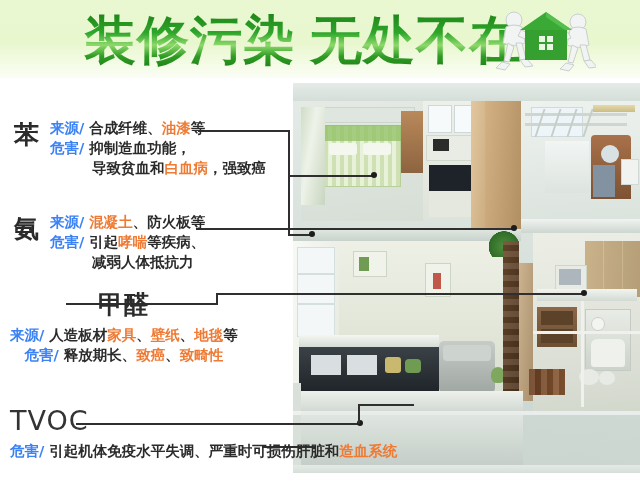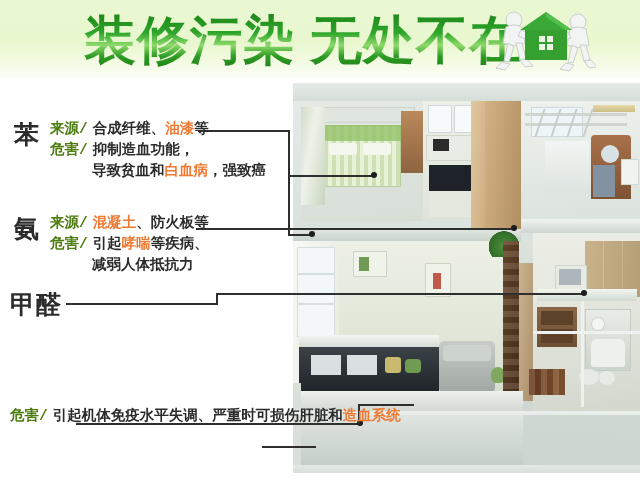--- a/index.html
+++ b/index.html
@@ -45,21 +45,21 @@
   
   .chem{ position:absolute; }
   .chem-name{
     color:#2b2b2b; font-weight:bold; white-space:nowrap;
     font-family:"DejaVu Sans","Liberation Sans",sans-serif;
   }
   .cn-cjk{ font-size:25px; letter-spacing:1px; }
   .cn-latin{ font-size:27px; letter-spacing:1px; font-weight:500; color:#333; }
   .lines{ font-size:14.5px; line-height:20px; color:#2b2b2b; white-space:nowrap;
           font-weight:bold; }
-  .lbl{ color:#4d7c0f; font-weight:bold;font-family:Liberation Mono, monospace; }
+  .lbl{ color:#3b82f6; font-weight:bold; }
   .hl{ color:#ef7a33; font-weight:bold; }
 
   
   .ln{ position:absolute; background:#2f2f2f; }
   .dot{ position:absolute; width:6px; height:6px; border-radius:50%; background:#1c1c1c; }
 
   .fade-bottom{
     position:absolute;left:0;bottom:0;width:640px;height:10px;background:#fff;
   }
 </style>
@@ -279,23 +279,32 @@
         </div>
       </div>
     </td>
   </tr>
       </tbody>
     </table>
 </div>
 
 <div class="chem" style="left:10px;top:288px;text-align:center;">
   <div class="chem-name cn-cjk" style="margin-bottom:4px;">甲醛</div>
+  <div class="lines">
+    <div>
+      <span class="lbl">来源/</span><span> 人造板材</span><span class="hl">家具</span><span>、</span><span class="hl">壁纸</span><span>、</span><span class="hl">地毯</span><span>等</span>
+    </div>
+    <div>
+      <span class="lbl">危害/</span><span> 释放期长、</span><span class="hl">致癌</span><span>、</span><span class="hl">致畸性</span>
+    </div>
+  </div>
 </div>
 
 <div class="chem" style="left:10px;top:405px;">
+  <div class="chem-name cn-latin" style="margin-bottom:5px;">TVOC</div>
   <div class="lines">
     <div>
       <span class="lbl">危害/</span><span> 引起机体免疫水平失调、严重时可损伤肝脏和</span><span class="hl">造血系统</span>
     </div>
   </div>
 </div>
 
 <div class="fade-bottom"></div>
 
 </body></html>

